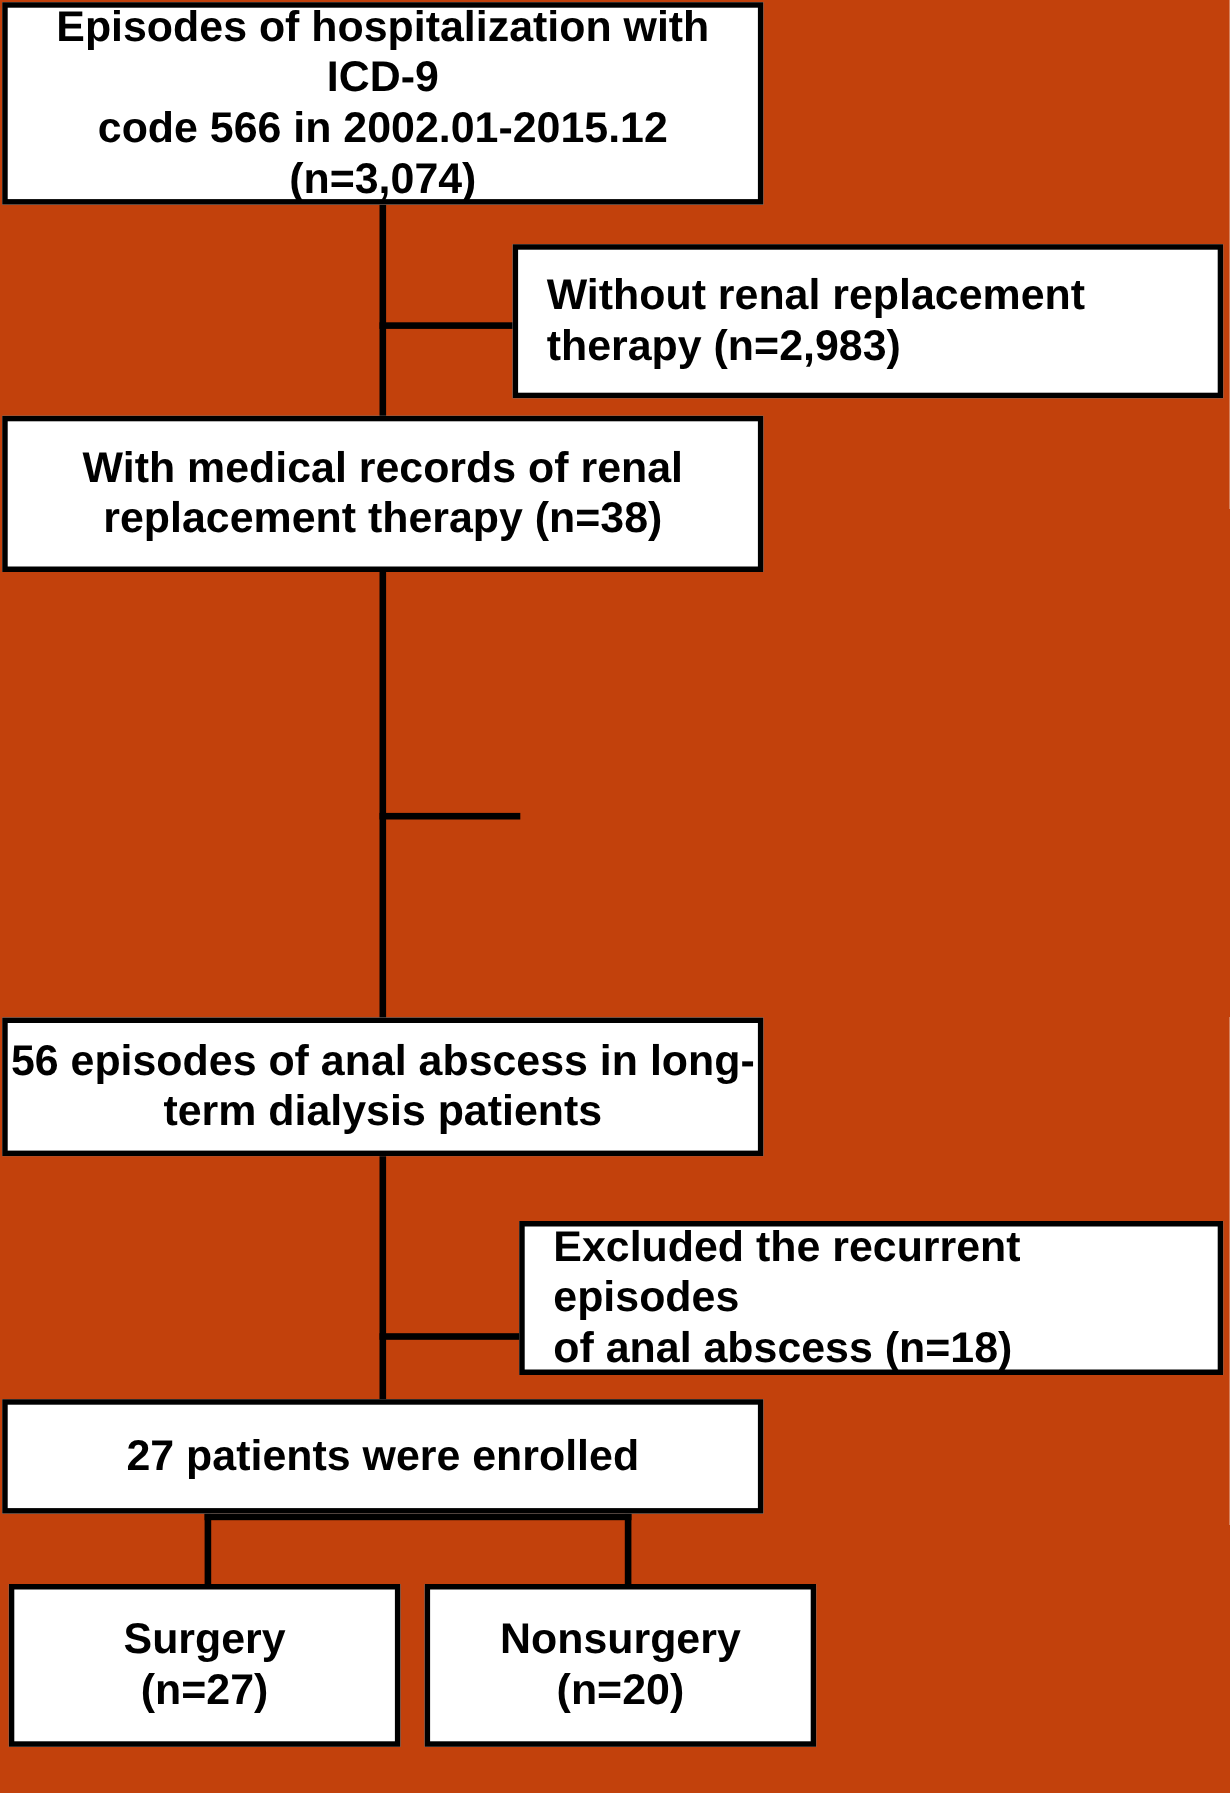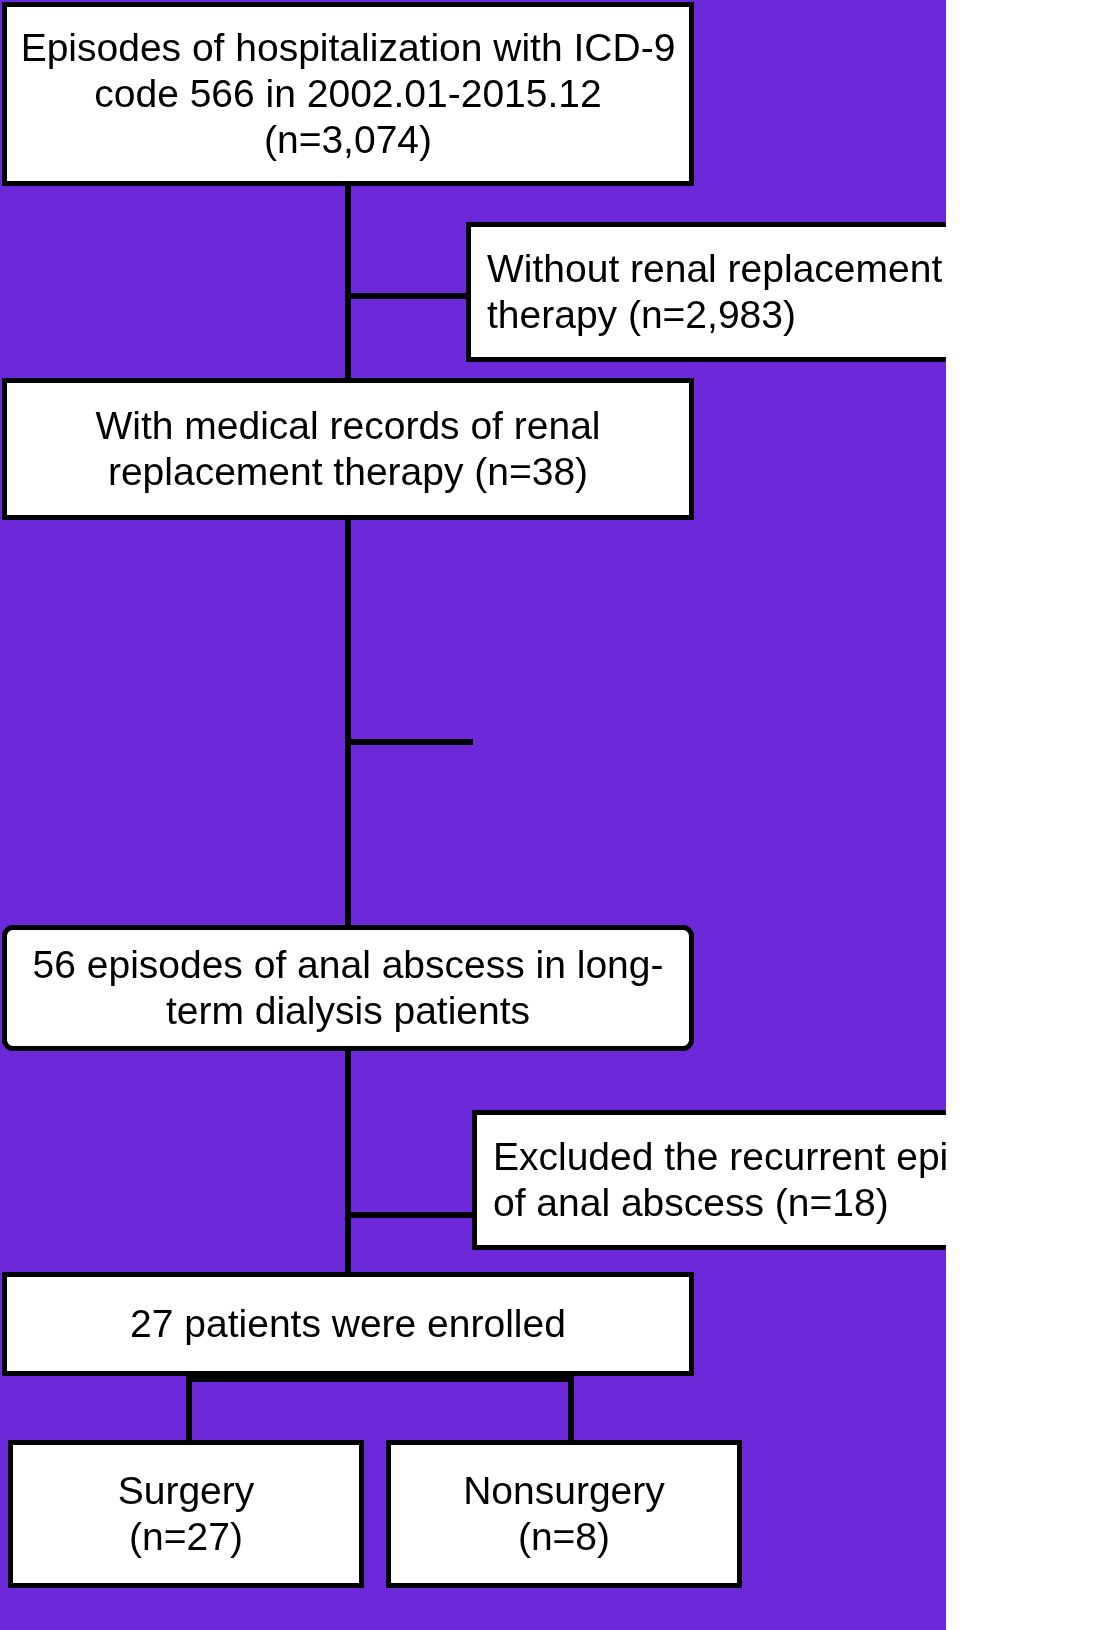--- a/index.html
+++ b/index.html
@@ -6,24 +6,25 @@
   html, body {
     margin: 0;
     padding: 0;
     background: #ffffff;
   }
   body {
     font-family: "Liberation Sans", sans-serif;
   }
   #flow-root {
     position: relative;
-    width: 946px;
+    width: 1118px;
     height: 1630px;
-    background: #6d28d9;
+    background: #c2410c;
     overflow: hidden;
+    font-weight: bold;
   }
   .box {
     position: absolute;
     box-sizing: border-box;
     border: 5px solid #000000;
     background: #ffffff;
     display: flex;
     align-items: center;
     z-index: 3;
   }
@@ -33,21 +34,21 @@
     font-size: 39px;
     line-height: 1.18;
     color: #000000;
     white-space: pre-line;
   }
   .box.center .box-text {
     text-align: center;
   }
   .box.left .box-text {
     text-align: left;
-    padding-left: 16px;
+    padding-left: 26px;
   }
   .connector {
     position: absolute;
     background: #000000;
     z-index: 1;
   }
   .v-line {
     width: 6px;
   }
   .h-line {
@@ -77,21 +78,21 @@
   <div class="box center" style="left:2px; top:378px; width:692px; height:142px;">
     <span class="box-text">With medical records of renal
 replacement therapy (n=38)</span>
   </div>
 
   <div class="connector v-line" style="left:345px; top:520px; width:6px; height:432px;"></div>
 
   <div class="connector h-line" style="left:345px; top:739px; width:128px; height:6px;"></div>
 
 
-  <div class="box center" style="left:2px; top:925px; width:692px; height:126px;border-radius:11px;">
+  <div class="box center" style="left:2px; top:925px; width:692px; height:126px;">
     <span class="box-text">56 episodes of anal abscess in long-
 term dialysis patients</span>
   </div>
 
   <div class="connector v-line" style="left:345px; top:1051px; width:6px; height:272px;"></div>
 
   <div class="connector h-line" style="left:345px; top:1212px; width:132px; height:6px;"></div>
 
   <div class="box left" style="left:472px; top:1110px; width:640px; height:140px;">
     <span class="box-text">Excluded the recurrent episodes
@@ -106,16 +107,16 @@
   <div class="connector v-line" style="left:186px; top:1376px; width:6px; height:66px;"></div>
   <div class="connector v-line" style="left:568px; top:1376px; width:6px; height:66px;"></div>
 
   <div class="box center" style="left:8px; top:1440px; width:356px; height:148px;">
     <span class="box-text">Surgery
 (n=27)</span>
   </div>
 
   <div class="box center" style="left:386px; top:1440px; width:356px; height:148px;">
     <span class="box-text">Nonsurgery
-(n=8)</span>
+(n=20)</span>
   </div>
 
 </div>
 
 </body></html>

